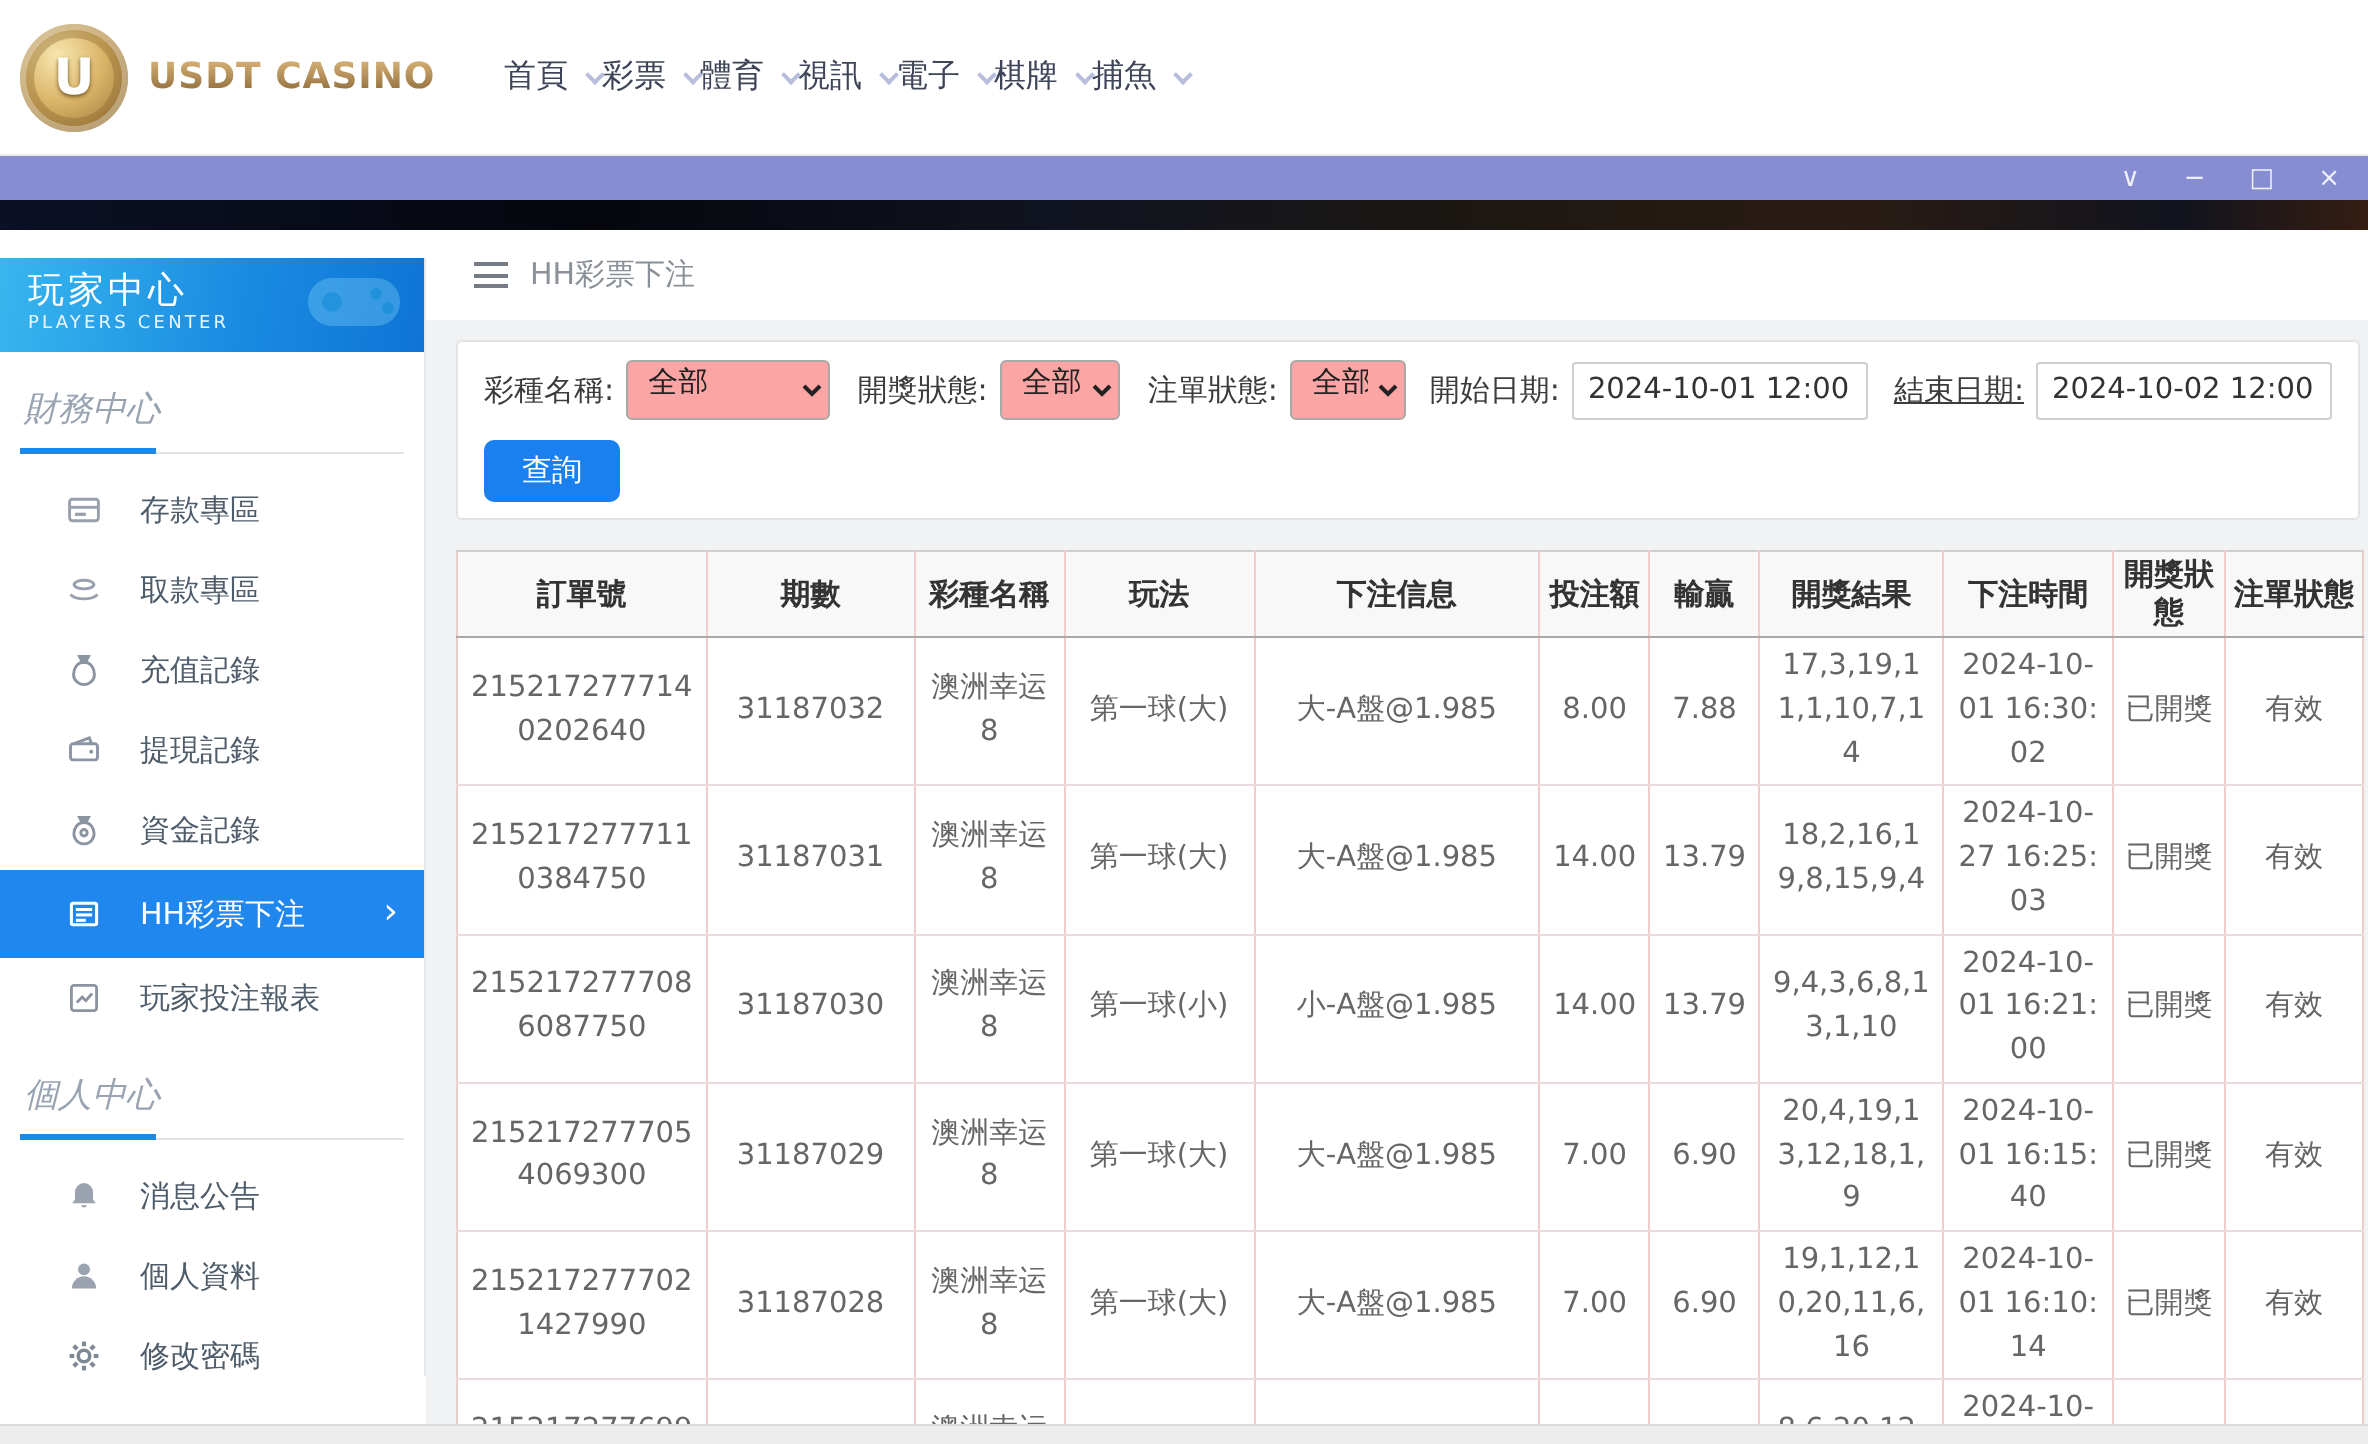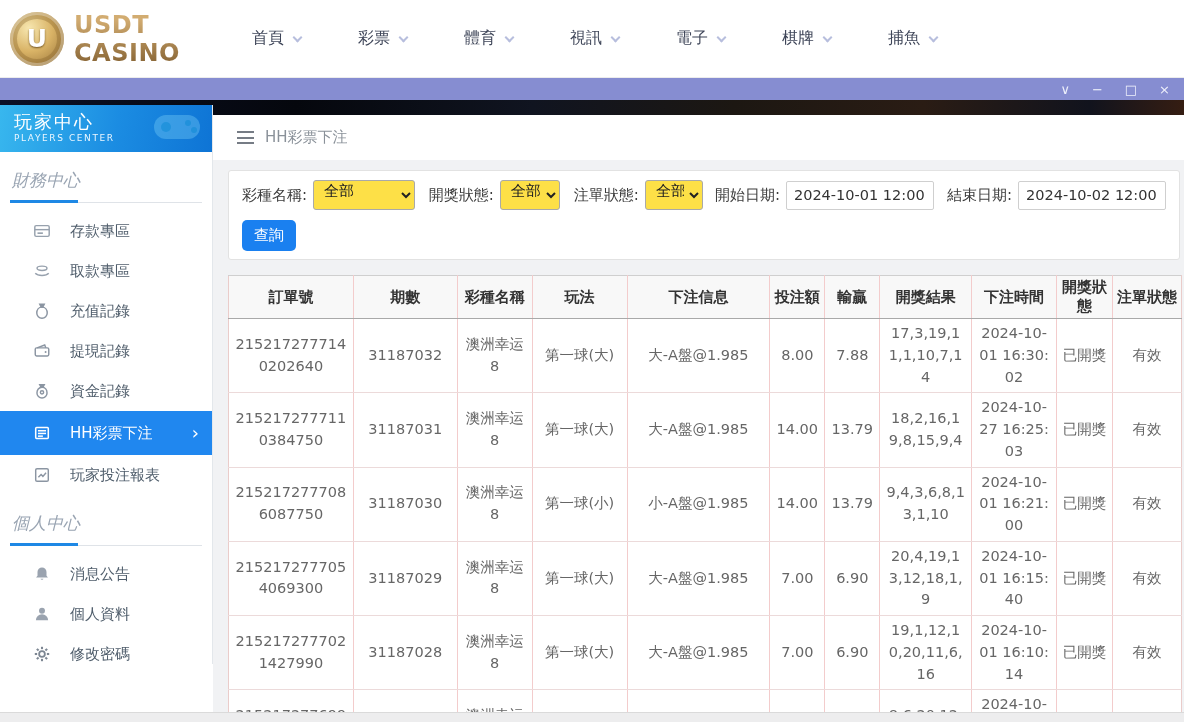--- a/index.html
+++ b/index.html
@@ -9,39 +9,39 @@
 
   
   .topnav { position:absolute; left:0; top:0; width:1184px; height:78px;
     background:#fff; border-bottom:1px solid #ececec; display:flex; align-items:center; z-index:5; }
   .logo { display:flex; align-items:center; gap:10px; padding-left:10px; width:252px; cursor:pointer; }
   .logo-badge { width:54px; height:54px; border-radius:50%;
     background:radial-gradient(circle at 35% 30%, #f7e7b0, #d9b366 45%, #8f6a33);
     box-shadow: inset 0 0 0 3px rgba(255,255,255,.3), inset 0 0 0 7px rgba(130,95,40,.35);
     display:flex; align-items:center; justify-content:center; flex:0 0 auto; }
   .logo-badge span { font-size:25px; font-weight:bold; color:#fff; text-shadow:0 1px 2px #6e5120; }
-  .logo-text { font-size:24px; font-weight:bold; letter-spacing:.5px;
+  .logo-text { font-size:18px; font-weight:bold; letter-spacing:.5px;
     background:linear-gradient(180deg,#d2ac71 15%,#8d6a3a 90%);
     -webkit-background-clip:text; background-clip:text; -webkit-text-fill-color:transparent; }
-  .topnav ul { list-style:none; display:flex; gap:57px; }
+  .topnav ul { list-style:none; display:flex; }
   .topnav li { font-size:16px; color:#3e4558; cursor:pointer; white-space:nowrap; }
   .chev { display:inline-block; width:7px; height:7px; border-right:2px solid #b7bedd;
     border-bottom:2px solid #b7bedd; transform:rotate(45deg); margin-left:10px; vertical-align:2px; }
 
   
   .titlebar { position:absolute; left:0; top:78px; width:1184px; height:22px; background:#868dd1;
     display:flex; align-items:center; justify-content:flex-end; gap:22px; padding-right:14px; z-index:5; }
   .titlebar span { color:#eef0fb; font-size:13px; line-height:1; cursor:pointer; }
 
   
   .hero-strip { position:absolute; left:0; top:100px; width:1184px; height:15px;
     background:linear-gradient(90deg,#0b1026 0%,#05070d 25%,#101420 45%,#1c1712 62%,#2a1c14 78%,#11131d 92%,#351d12 100%); }
 
   
-  .sidebar { position:absolute; left:0; top:105px; width:213px; height:559px; background:#fff;
+  .sidebar { position:absolute; left:0; top:129px; width:213px; height:559px; background:#fff;
     border-right:1px solid #e3e7eb; z-index:2; }
   .player-banner { position:relative; height:47px; overflow:hidden;
     background:linear-gradient(100deg,#38b7ee 0%,#1b8ce2 55%,#0e74d5 100%); padding:6px 0 0 14px; }
   .player-banner .t { color:#fff; font-size:18px; letter-spacing:2px; line-height:22px; }
   .player-banner .s { color:#eaf6ff; font-size:9px; letter-spacing:1.6px; }
   .gamepad { position:absolute; right:4px; top:2px; opacity:.65; }
   .sec-title { font-size:17px; color:#99a4b2; padding:17px 0 0 12px;font-style:italic; }
   .sec-underline { position:relative; height:3px; margin:8px 10px 8px 10px; }
   .sec-underline::before { content:''; position:absolute; left:0; right:0; bottom:0; height:1px; background:#dfe3e8; }
   .sec-underline::after { content:''; position:absolute; left:0; bottom:0; width:68px; height:3px; background:#1e88e5; }
@@ -60,30 +60,30 @@
   .burger { width:17px; height:13px; border-top:2px solid #767c85; border-bottom:2px solid #767c85;
     position:relative; cursor:pointer; }
   .burger::after { content:''; position:absolute; left:0; right:0; top:50%; margin-top:-1px;
     height:2px; background:#767c85; }
   .crumb { font-size:15px; color:#8a9199; }
 
   .filter-card { margin:10px 4px 0 15px; background:#fff; border:1px solid #e2e2e2;
     border-radius:3px; padding:8px 13px; }
   .filter-row { display:flex; align-items:center; gap:6px; height:32px; font-size:15px; color:#3c3c3c; }
   .filter-row label { white-space:nowrap; }
-  select { height:30px; border:1px solid #a9a9a9; border-radius:3px; background:#fde047;
+  select { height:30px; border:1px solid #a9a9a9; border-radius:3px; background:#fca5a5;
     font-size:15px; color:#222; font-family:"DejaVu Sans", sans-serif; padding:0 2px 12px 6px; }
   .sel-lottery { width:146px; margin-right:8px; }
   .sel-draw { width:70px; margin-right:8px; }
   .sel-order { width:58px; margin-right:6px; }
   .date-input { width:148px; height:29px; border:1px solid #cfcfcf; border-radius:2px;
     font-size:14.5px; color:#333; padding:0 7px; font-family:"DejaVu Sans", sans-serif; }
-  .end-label { margin-left:7px; }
+  .end-label { margin-left:7px;text-decoration:underline; }
   .btn-row { margin-top:9px; }
-  .search-btn { width:54px; height:31px; background:#1a80f0; color:#fff; border:none;
+  .search-btn { width:68px; height:31px; background:#1a80f0; color:#fff; border:none;
     border-radius:5px; font-size:15px; cursor:pointer; font-family:"DejaVu Sans", sans-serif; }
 
   .table-wrap { margin:15px 2px 0 15px; }
   table { width:100%; border-collapse:collapse; background:#fff; border:1px solid #ecca Cacc; }
   table { border:1px solid #eaccca; border-top-color:#cfcfcf; }
   thead th { background:#f8f8f8; height:40px; font-size:15px; font-weight:bold; color:#333;
     border-left:1px solid #f3cccc; border-bottom:1px solid #a9a9a9; padding:2px; text-align:center; }
   thead th:first-child { border-left:none;margin-left:20px; }
   tbody td { height:56px; text-align:center; font-size:14.5px; color:#666; line-height:1.5;
     border-left:1px solid #f3cccc; border-bottom:1px solid #ecdada; padding:4px 5px;

